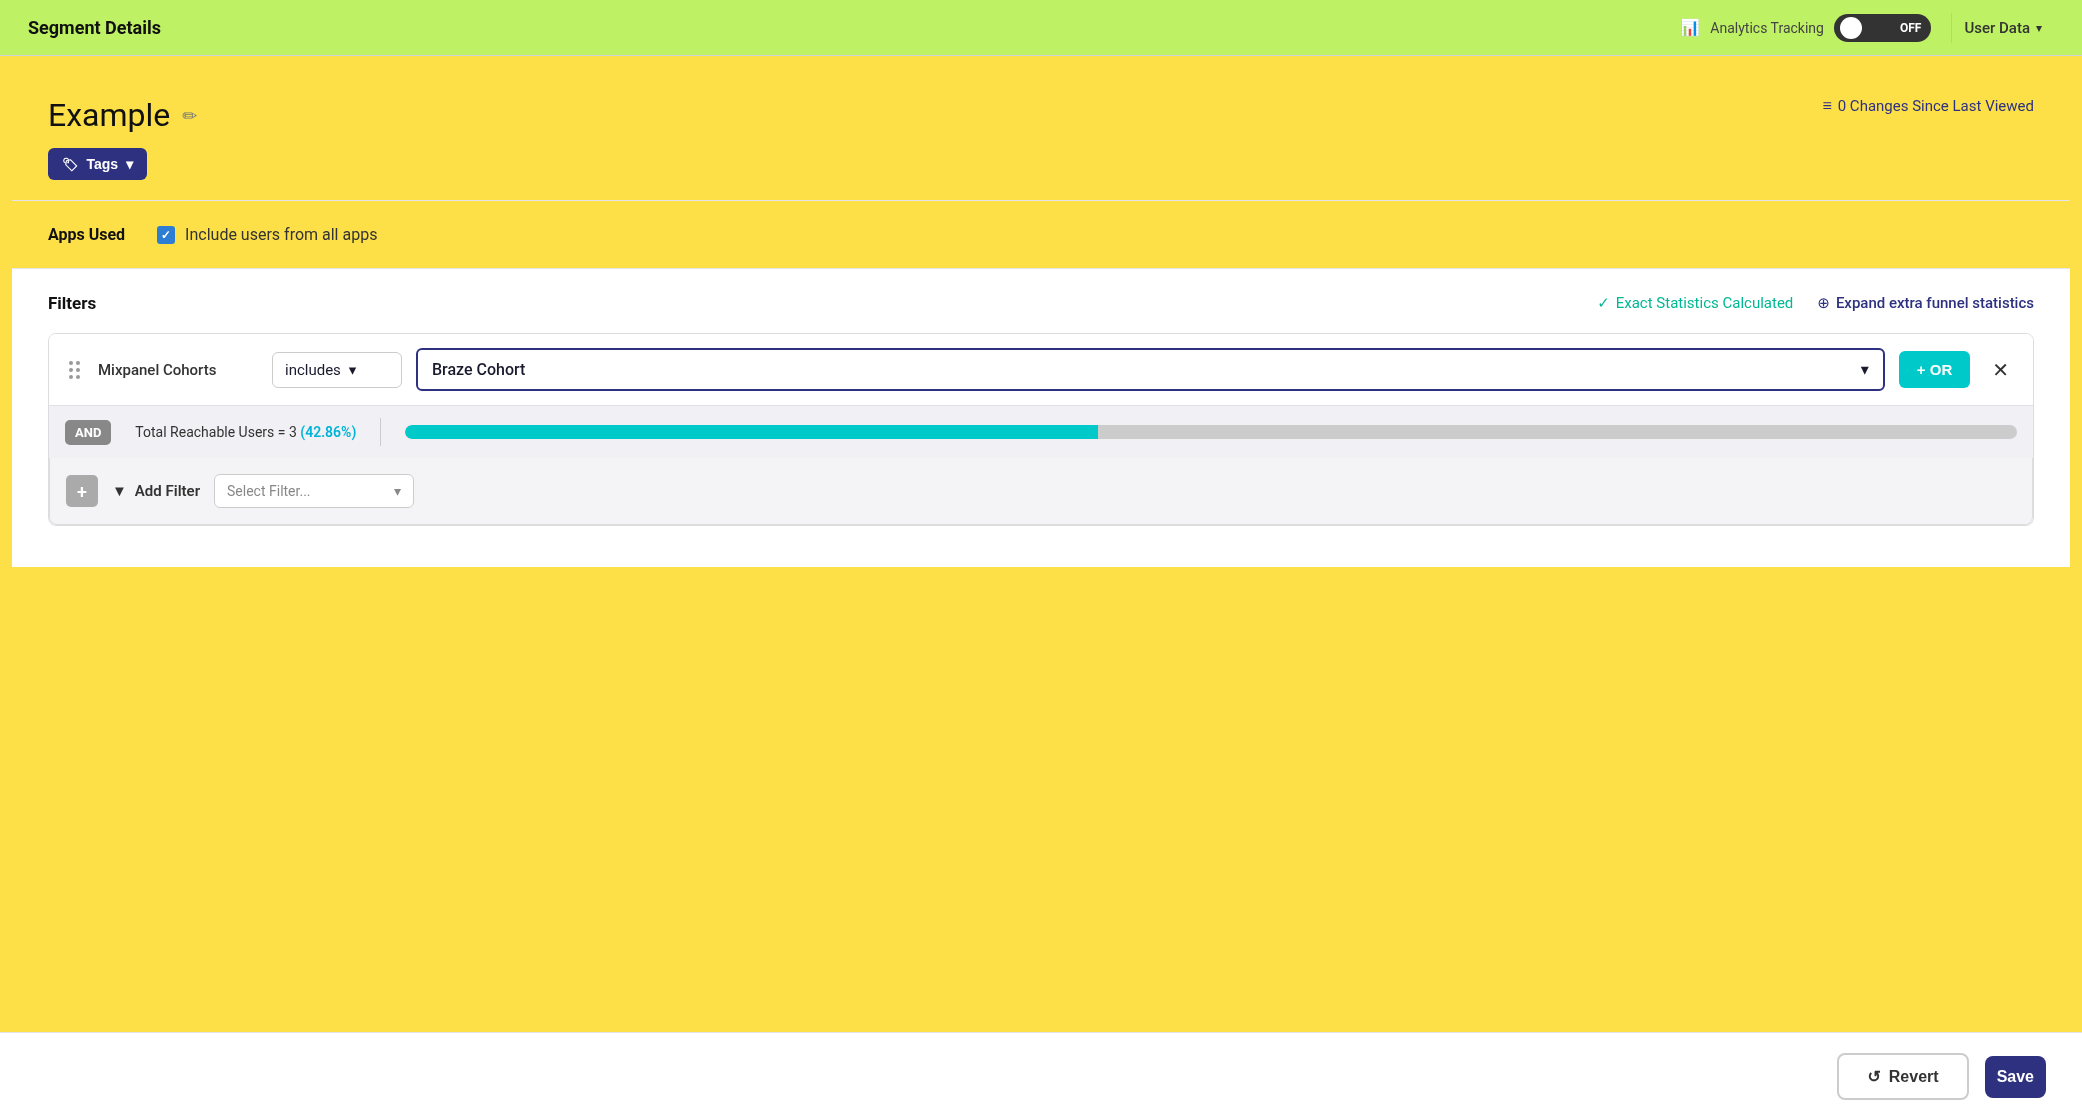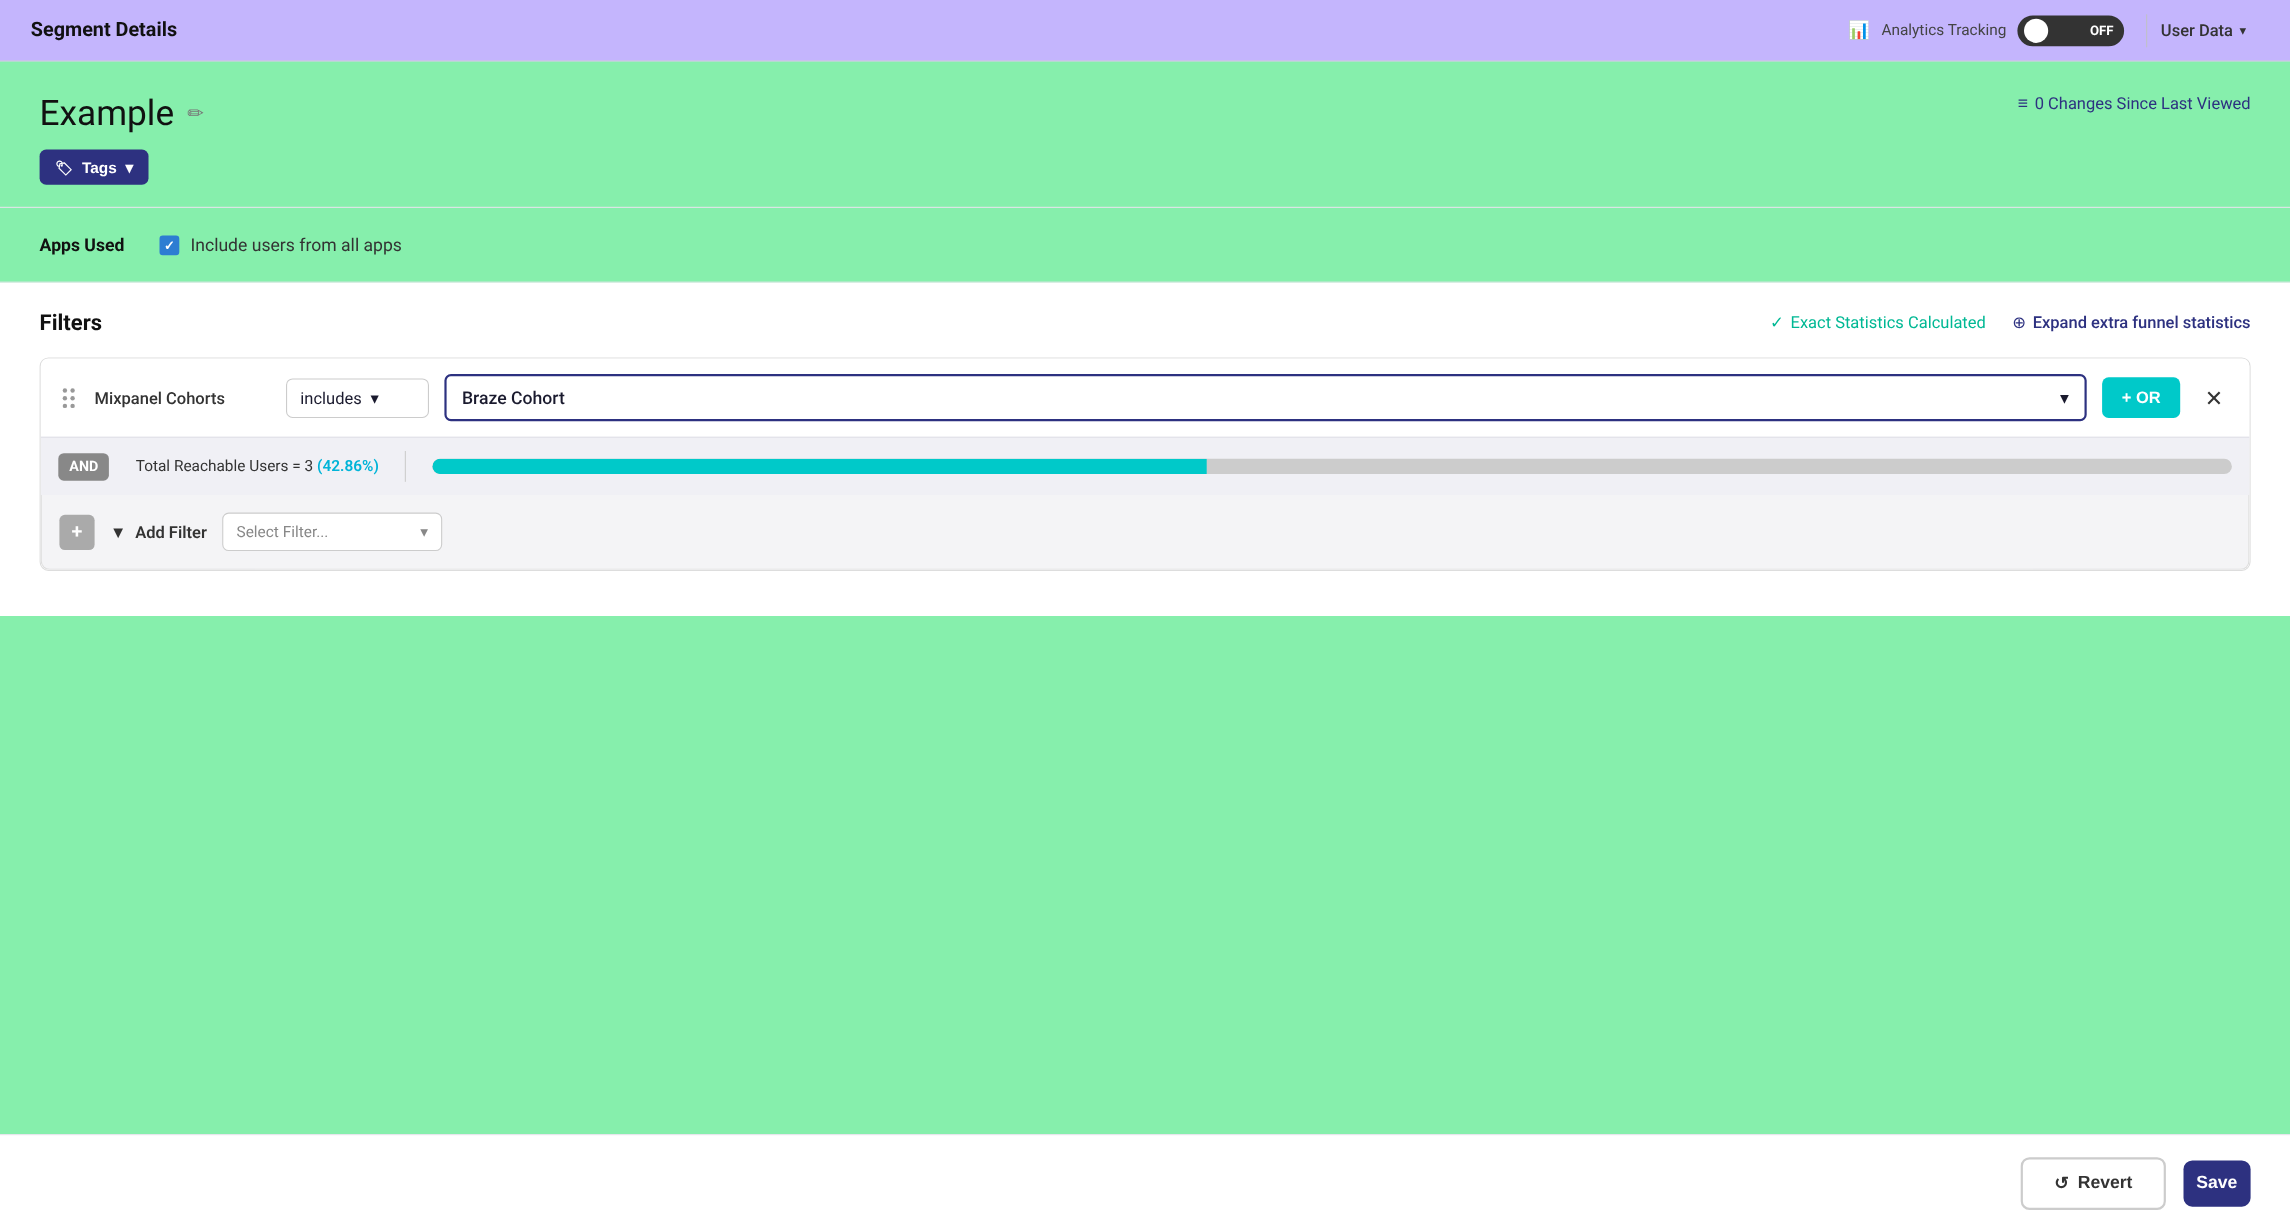--- a/index.html
+++ b/index.html
@@ -5,21 +5,21 @@
     * { box-sizing: border-box; margin: 0; padding: 0; }
     body {
       font-family: -apple-system, BlinkMacSystemFont, 'Segoe UI', Roboto, sans-serif;
       background: #f4f4f6;
       color: #1a1a2e;
       font-size: 15px;
     }
 
     
     .top-header {
-      background: #c4b5fd;
+      background: #bef264;
       display: flex;
       align-items: center;
       justify-content: space-between;
       padding: 0 28px;
       height: 56px;
       border-bottom: 1px solid #d0d0d8;
     }
     .top-header-title {
       font-size: 18px;
       font-weight: 700;
@@ -73,23 +73,23 @@
       cursor: pointer;
       padding: 6px 12px;
       border-left: 1px solid #c0c0c8;
     }
     .chevron-down {
       font-size: 12px;
     }
 
     
     .main-content {
-      background: #86efac;
+      background: #fde047;
       margin: 0;
-      padding: 0;
+      padding: 12px;
       min-height: calc(100vh - 56px);
     }
 
     
     .page-header {
       padding: 28px 36px 20px 36px;
       display: flex;
       align-items: flex-start;
       justify-content: space-between;
       border-bottom: 1px solid #e4e4ea;
@@ -182,21 +182,21 @@
       padding: 24px 36px;
       background: white;
     }
     .filters-header {
       display: flex;
       align-items: center;
       justify-content: space-between;
       margin-bottom: 20px;
     }
     .filters-title {
-      font-size: 20px;
+      font-size: 17px;
       font-weight: 700;
       color: #111;
     }
     .filters-header-right {
       display: flex;
       align-items: center;
       gap: 24px;
     }
     .exact-stats {
       display: flex;

